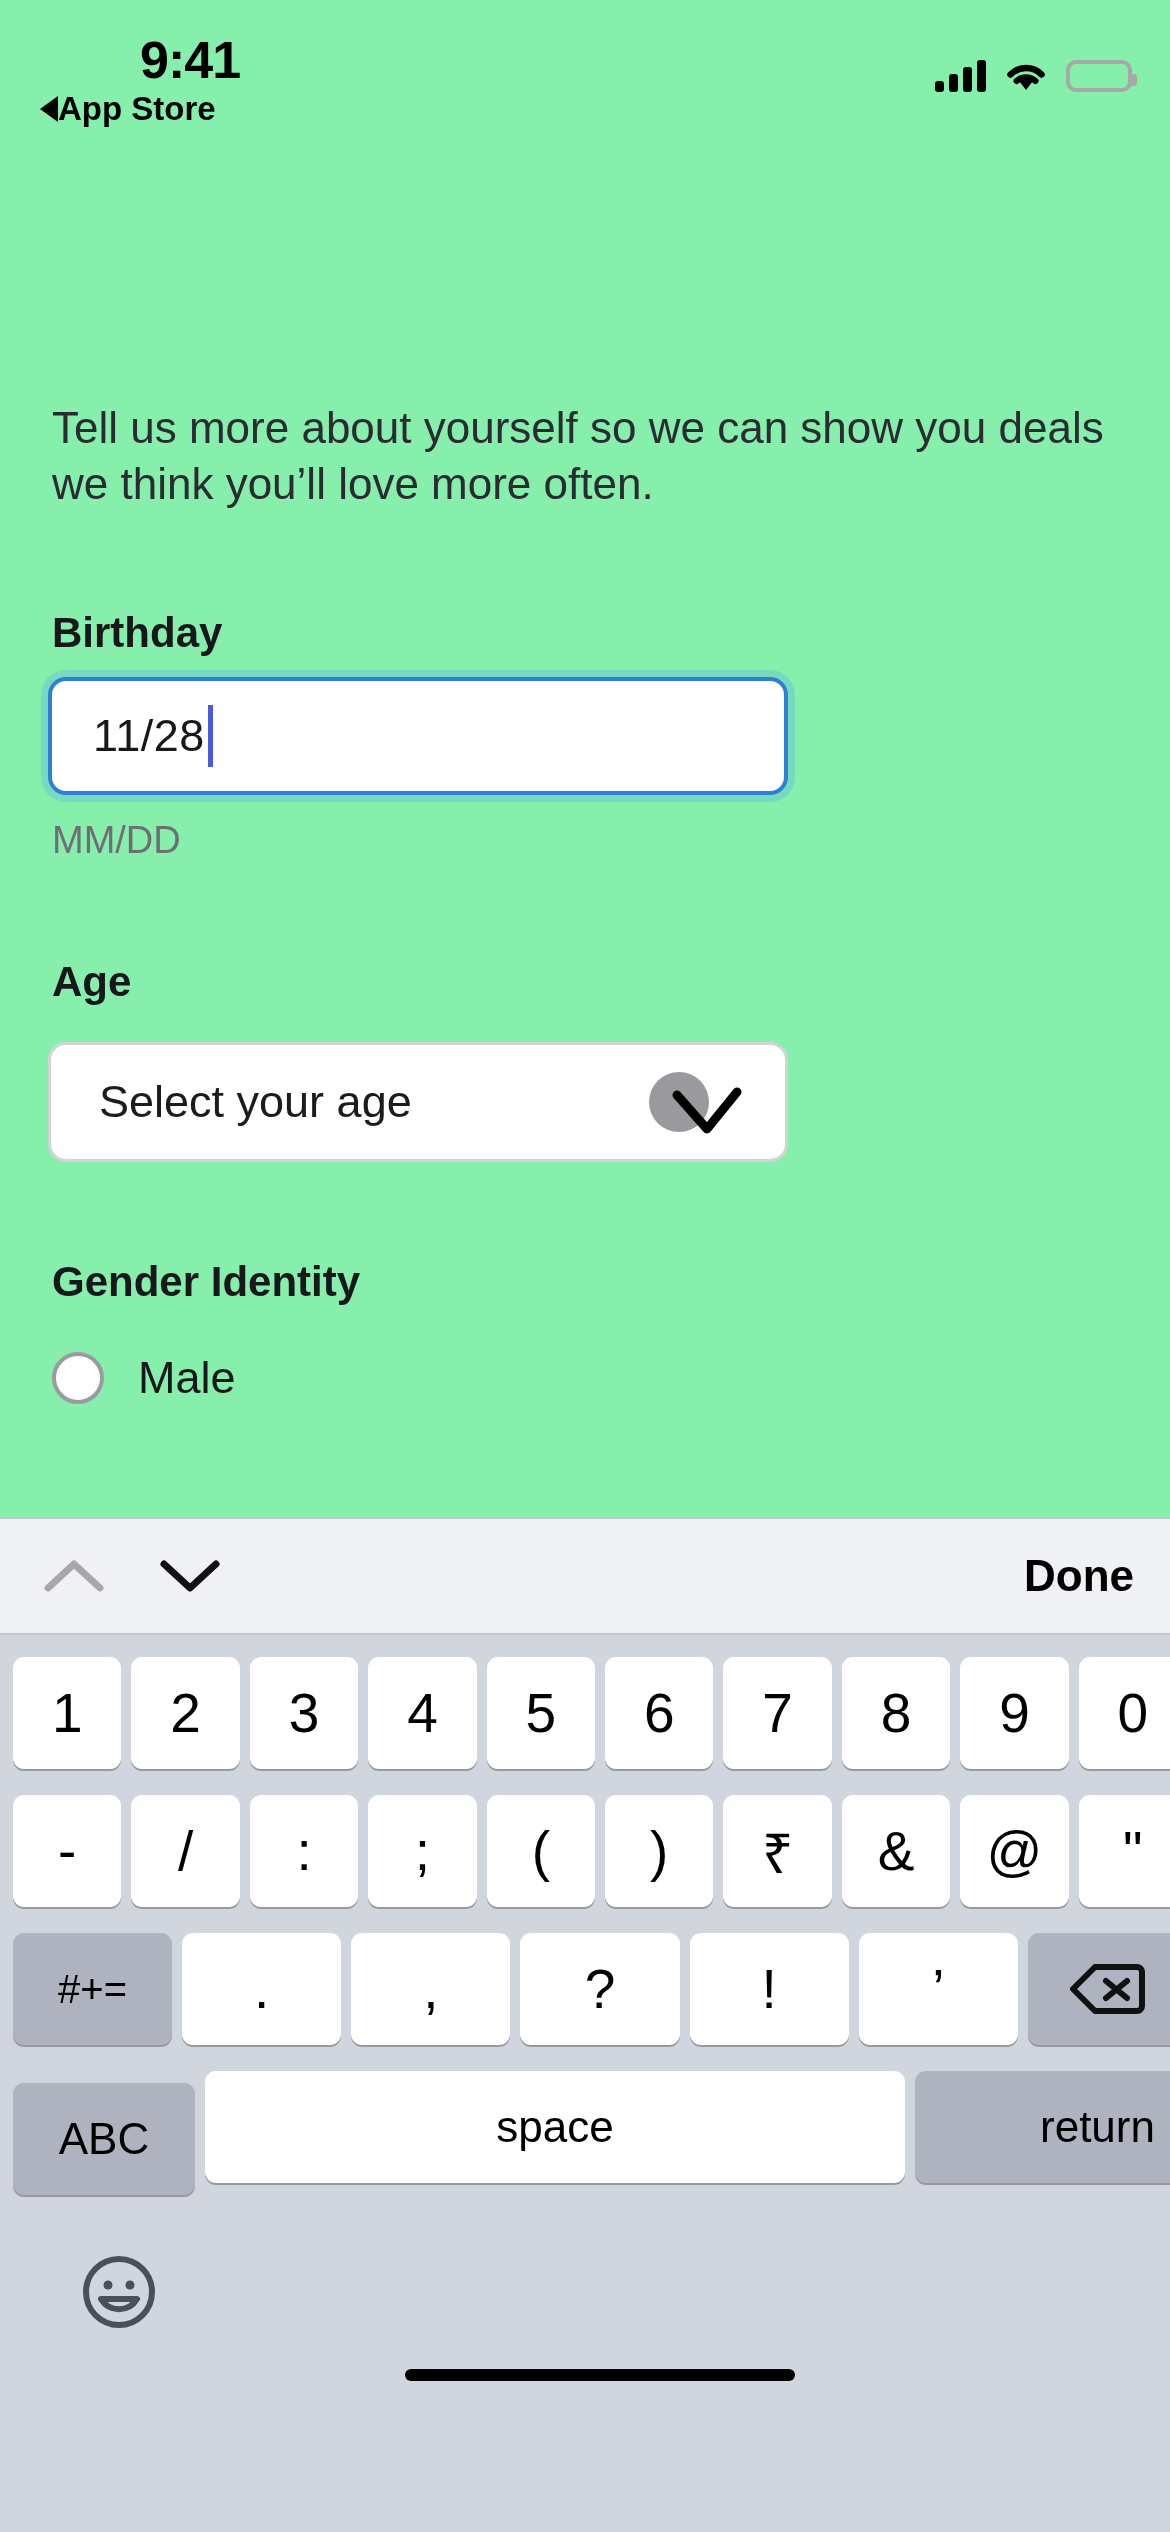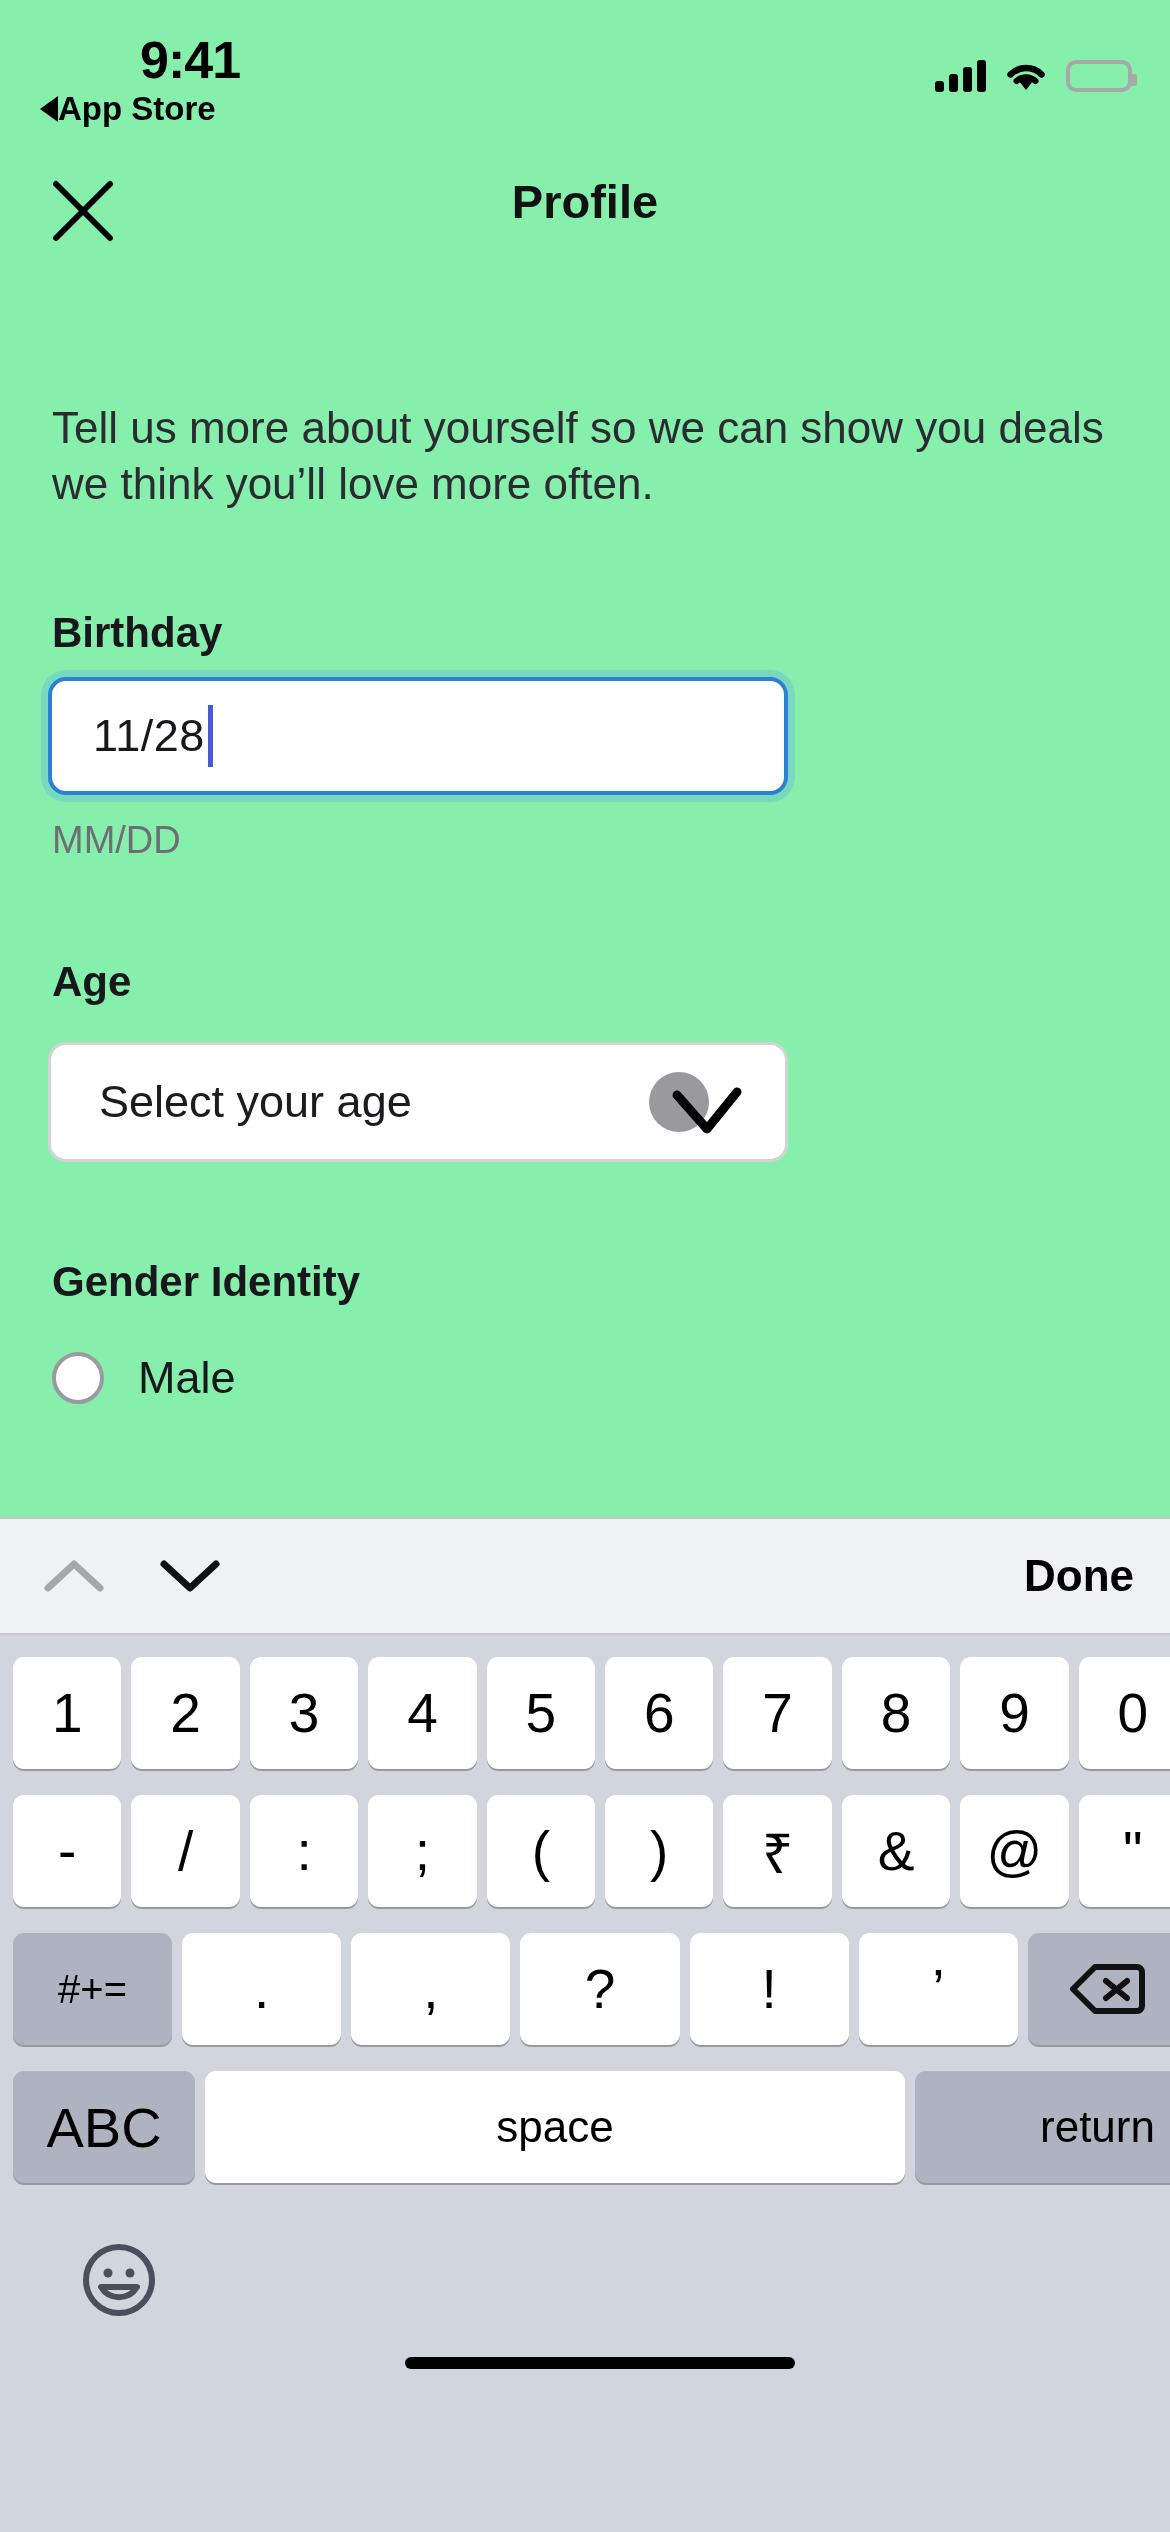--- a/index.html
+++ b/index.html
@@ -153,21 +153,21 @@
     background:#ffffff; border-radius:11px;
     box-shadow:0 2px 0 rgba(0,0,0,0.28);
     display:flex; align-items:center; justify-content:center;
     font-size:55px; color:#000;
   }
   .key.dark {
     background:#aeb3bf;
     box-shadow:0 2px 0 rgba(0,0,0,0.28);
   }
   .key.fn { flex:0 0 166px; font-size:40px; }
-  .key.abc { flex:0 0 182px; font-size:56px; }
+  .key.abc { flex:0 0 182px; font-size:44px;margin-top:12px; }
   .key.space { flex:0 0 700px; font-size:44px; }
   .key.return { flex:0 0 365px; font-size:44px; }
   .row3 .key { flex:1 1 0; }
   .row4 { margin-top:10px; }
   .kb-bottom {
     position:relative; height:196px;
   }
   .emoji-key {
     position:absolute; left:80px; top:32px; width:78px; height:78px;
   }
@@ -202,29 +202,20 @@
           <path d="M12.5 21 A14 14 0 0 1 31.5 21" stroke="#000" stroke-width="6" fill="none" stroke-linecap="round"></path>
         </svg>
       </span>
       <span class="batt">
         <span class="batt-fill"></span>
         <span class="batt-cap"></span>
       </span>
     </div>
   </div>
 
-  <div class="navbar">
-    <div class="nav-close">
-      <svg viewBox="0 0 70 70" width="70" height="70">
-        <line x1="8" y1="8" x2="62" y2="62" stroke="#000" stroke-width="6" stroke-linecap="round"></line>
-        <line x1="62" y1="8" x2="8" y2="62" stroke="#000" stroke-width="6" stroke-linecap="round"></line>
-      </svg>
-    </div>
-    <div class="nav-title">Profile</div>
-  </div>
 
   <div class="content">
 
     <div class="intro">Tell us more about yourself so we can show you deals
 we think you’ll love more often.</div>
 
     <div class="field-label">Birthday</div>
     <div class="textfield">
       <span class="tf-value">11/28</span>
       <span class="tf-caret"></span>

